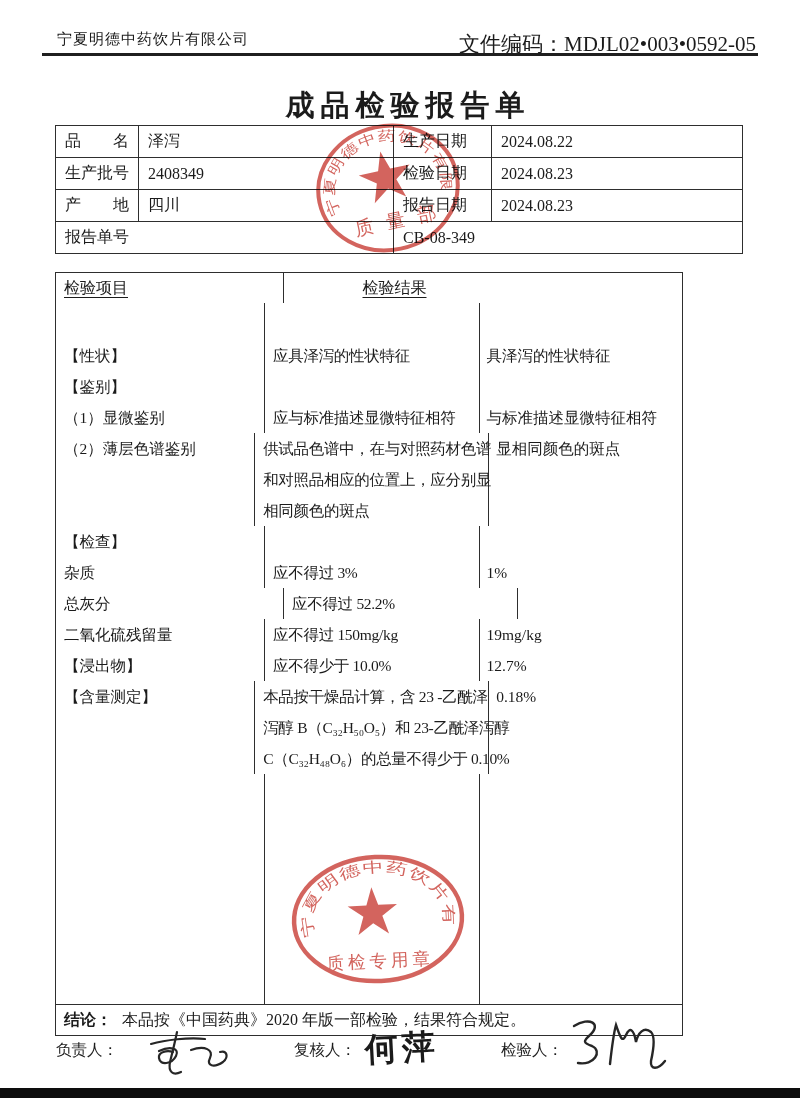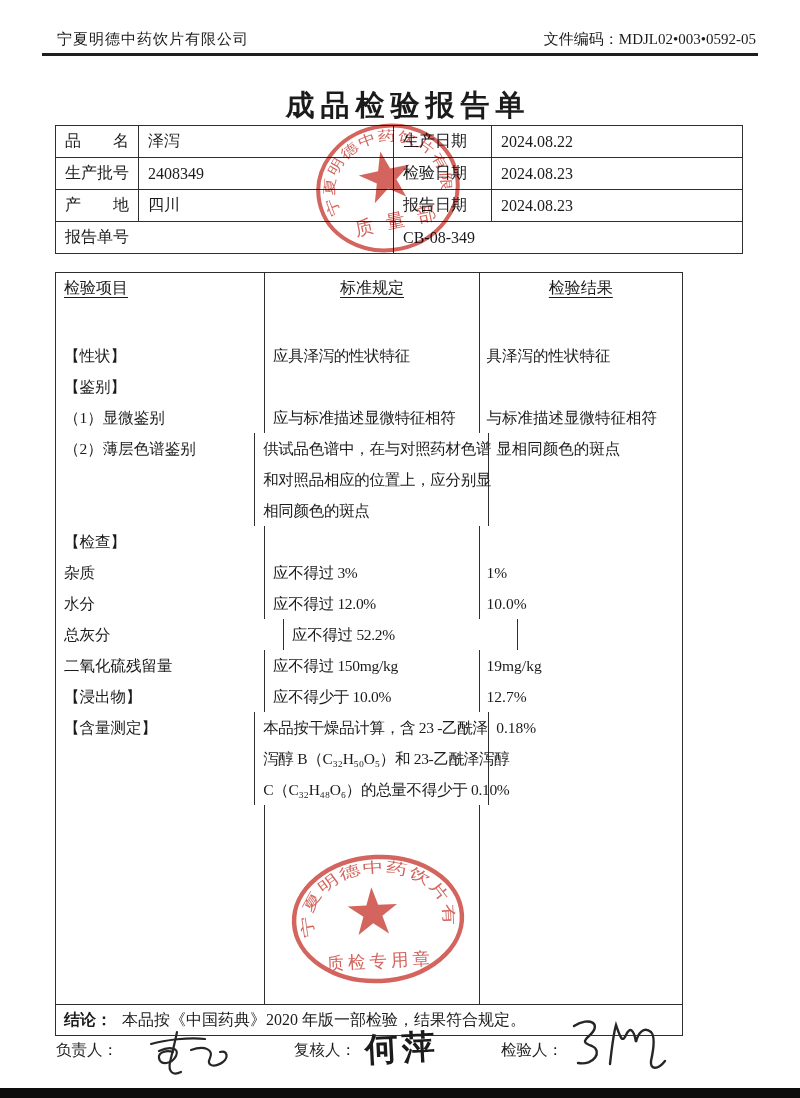--- a/index.html
+++ b/index.html
@@ -2,21 +2,21 @@
 <html><head>
 <meta charset="utf-8">
 <style>
   html,body{margin:0;padding:0;background:#e8e8e8;}
   .page{
     position:relative;width:800px;height:1098px;margin:0 auto;background:#ffffff;
     font-family:"Liberation Serif","DejaVu Serif",serif;color:#1b1b1b;overflow:hidden;
   }
   
   .hdr-company{position:absolute;left:57px;top:30px;font-size:15px;letter-spacing:1px;}
-  .hdr-code{position:absolute;right:44px;top:30px;font-size:15px;}
+  .hdr-code{position:absolute;right:44px;top:30px;font-size:21px;}
   .hdr-rule{position:absolute;left:42px;top:53px;width:716px;height:3px;background:#1f1f1f;}
   
   .title{position:absolute;left:0;top:86px;width:100%;text-align:center;
          font-size:29px;font-weight:bold;letter-spacing:6px;padding-left:8px;}
   
   .info-table{position:absolute;left:55px;top:125px;border-collapse:collapse;}
   .info-table td{border:1px solid #2e2e2e;height:31px;padding:0 9px;font-size:16px;
                  white-space:nowrap;vertical-align:middle;}
   
   .main-table{position:absolute;left:55px;top:272px;width:628px;border:1px solid #2e2e2e;
@@ -92,23 +92,20 @@
       <td colspan="2">CB-08-349</td>
     </tr>
   </tbody>
     </table>
 
   <div class="main-table">
     <div class="mt-header">
       <div class="hc hc-1">
           <span>检验项目</span>
         </div>
-      <div class="hc hc-2">
-          <span>标准规定</span>
-        </div>
       <div class="hc hc-3">
           <span>检验结果</span>
         </div>
     </div>
 
     <div class="mt-body">
       <div class="mrow">
         <div class="c c1 pad-top">
             <div class="ln">【性状】</div>
           </div>
@@ -167,31 +164,20 @@
       </div>
       <div class="mrow">
         <div class="c c1">
             <div class="ln">杂质</div>
           </div>
         <div class="c c2">
             <div class="ln">应不得过 3%</div>
           </div>
         <div class="c c3">
             <div class="ln">1%</div>
-          </div>
-      </div>
-      <div class="mrow">
-        <div class="c c1">
-            <div class="ln">水分</div>
-          </div>
-        <div class="c c2">
-            <div class="ln">应不得过 12.0%</div>
-          </div>
-        <div class="c c3">
-            <div class="ln">10.0%</div>
           </div>
       </div>
       <div class="mrow">
         <div class="c c1">
             <div class="ln">总灰分</div>
           </div>
         <div class="c c2">
             <div class="ln">应不得过 52.2%</div>
           </div>
       </div>

